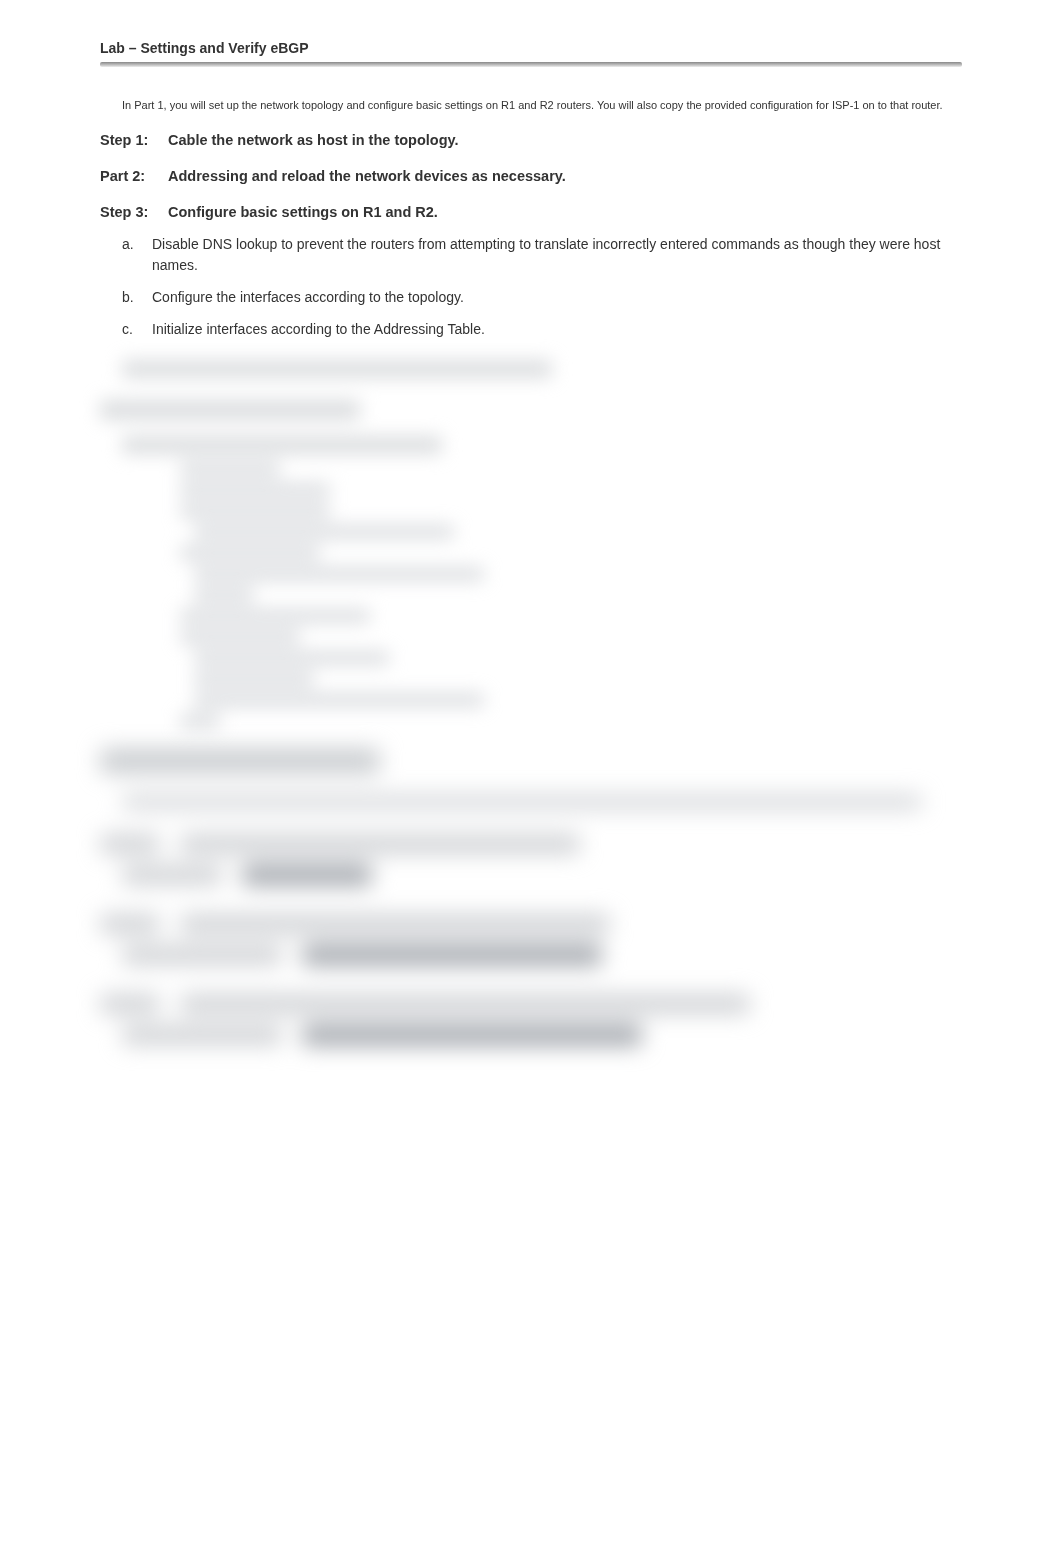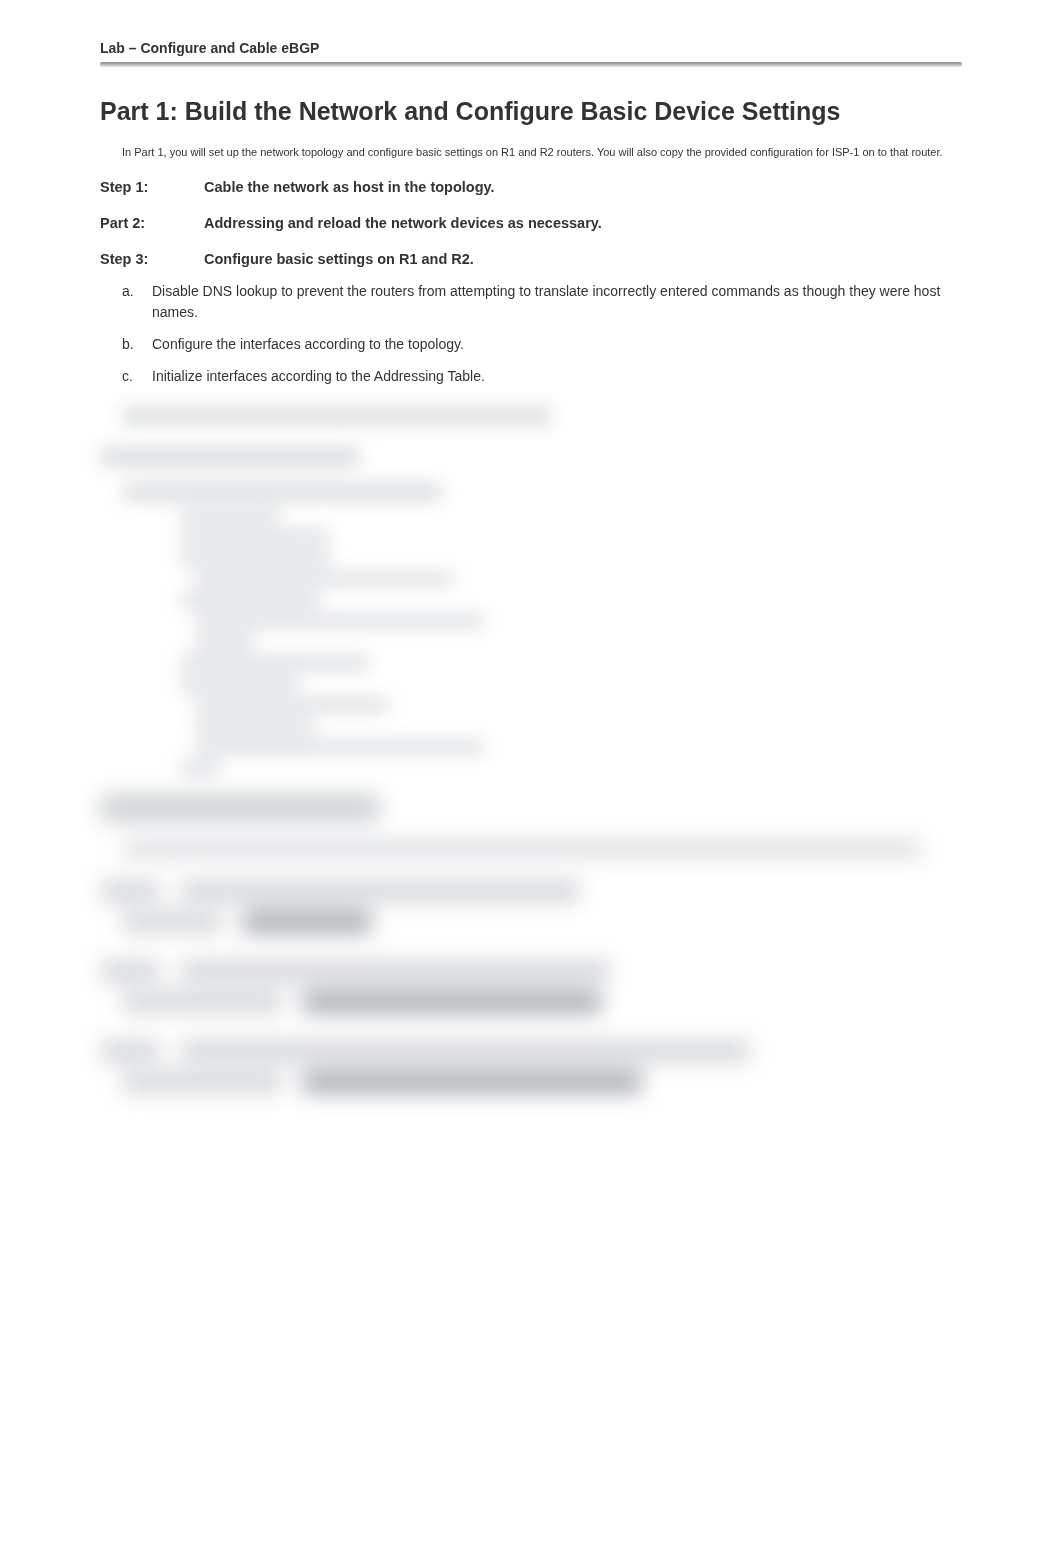--- a/index.html
+++ b/index.html
@@ -42,21 +42,20 @@
       margin-bottom: 18px;
     }
     .step {
       margin-bottom: 20px;
     }
     .step-header {
       display: flex;
       font-size: 14.5px;
       font-weight: bold;
       color: #333;
-      gap: 36px;
     }
     .step-num {
       width: 68px;
       flex-shrink: 0;
     }
     .step-title {
       flex: 1;
     }
     .list {
       margin-left: 22px;
@@ -140,24 +139,23 @@
       margin-bottom: 7px;
       background: #c9cdd1;
       border-radius: 4px;
       opacity: 0.65;
     }
   </style>
 </head>
 <body>
 
 <div class="page">
-  <div class="header">Lab – Configure and Cable eBGP</div>
+  <div class="header">Lab – Settings and Verify eBGP</div>
   <div class="divider"></div>
 
-  <div class="part-title">Part 1: Build the Network and Configure Basic Device Settings</div>
   <div class="part-intro">In Part 1, you will set up the network topology and configure basic settings on R1 and R2 routers. You will also copy the provided configuration for ISP-1 on to that router.</div>
 
   <div class="step">
     <div class="step-header">
       <div class="step-num">Step 1:</div>
       <div class="step-title">Cable the network as host in the topology.</div>
     </div>
   </div>
 
   <div class="step">

